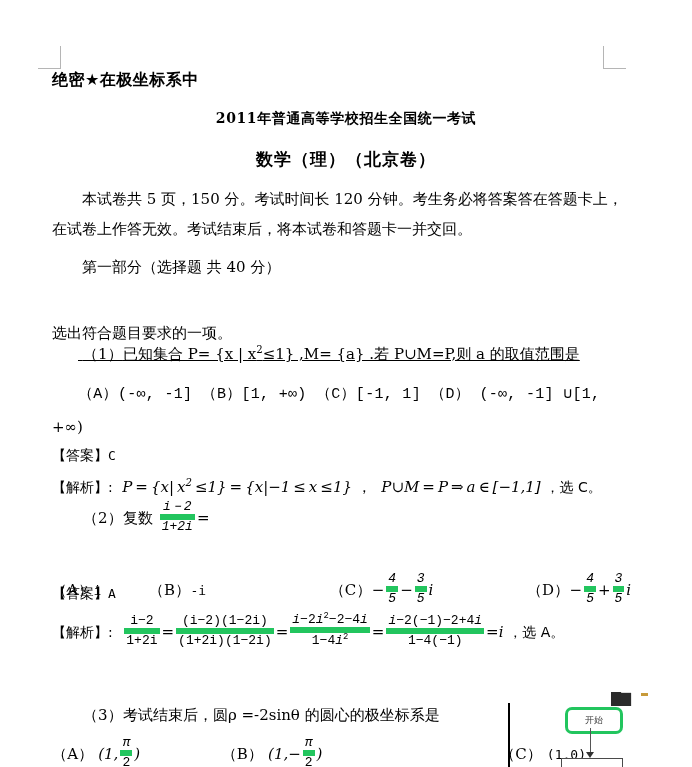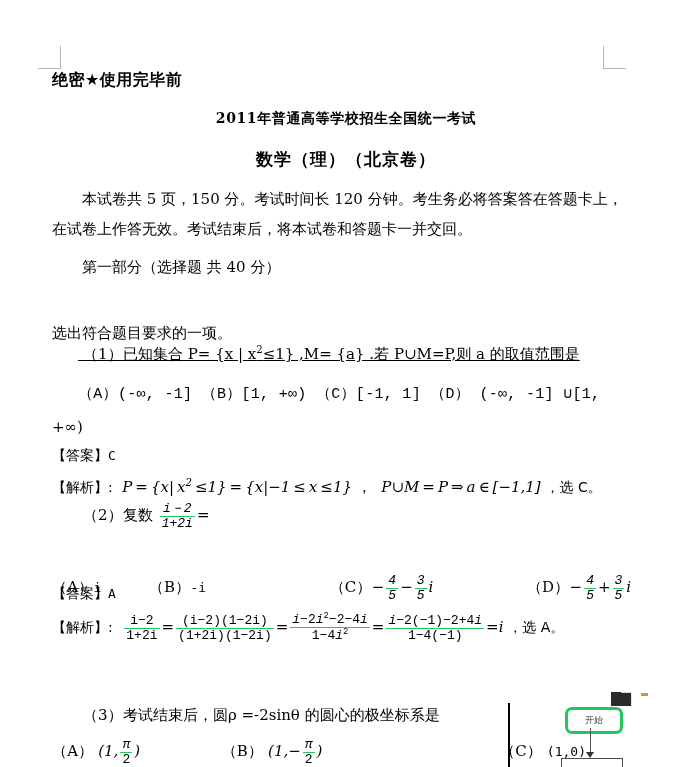--- a/index.html
+++ b/index.html
@@ -125,21 +125,21 @@
   .frac {
     display: inline-block;
     vertical-align: -0.52em;
     text-align: center;
     line-height: 1.08;
     font-size: 13px;
     margin: 0 2px;
     font-family: Liberation Mono, monospace;
   }
   .frac > .num { display: block; padding: 0 2px; }
-  .frac > .den { display: block; border-top: 1px solid #22c55e; padding: 0 2px; }
+  .frac > .den { display: block; border-top: 6px solid #22c55e; padding: 0 2px; }
 
   .sup { font-size: 0.68em; vertical-align: 0.55em; }
 
   .opt-gap-a { display:inline-block; width: 38px; }
   .opt-gap-b { display:inline-block; width: 42px; }
   .opt-gap-c { display:inline-block; width: 30px; }
 
   
   .vrule {
     position: absolute;
@@ -208,21 +208,21 @@
   }
 </style>
 </head>
 <body>
 
 <div class="doc">
 
   <div class="corner-mark corner-tl"></div>
   <div class="corner-mark corner-tr"></div>
 
-  <div class="secret-line">绝密★使用完毕前</div>
+  <div class="secret-line">绝密★在极坐标系中</div>
 
   <div class="main-title">2011年普通高等学校招生全国统一考试</div>
   <div class="sub-title">数学（理）（北京卷）</div>
 
   <div class="para p-intro1 indent">本试卷共 5 页，150 分。考试时间长 120 分钟。考生务必将答案答在答题卡上，</div>
   <div class="para p-intro2">在试卷上作答无效。考试结束后，将本试卷和答题卡一并交回。</div>
   <div class="para p-part1 indent">第一部分（选择题 共 40 分）</div>
   <div class="para p-sec1b">选出符合题目要求的一项。</div>
 
   <div class="para p-q1">

